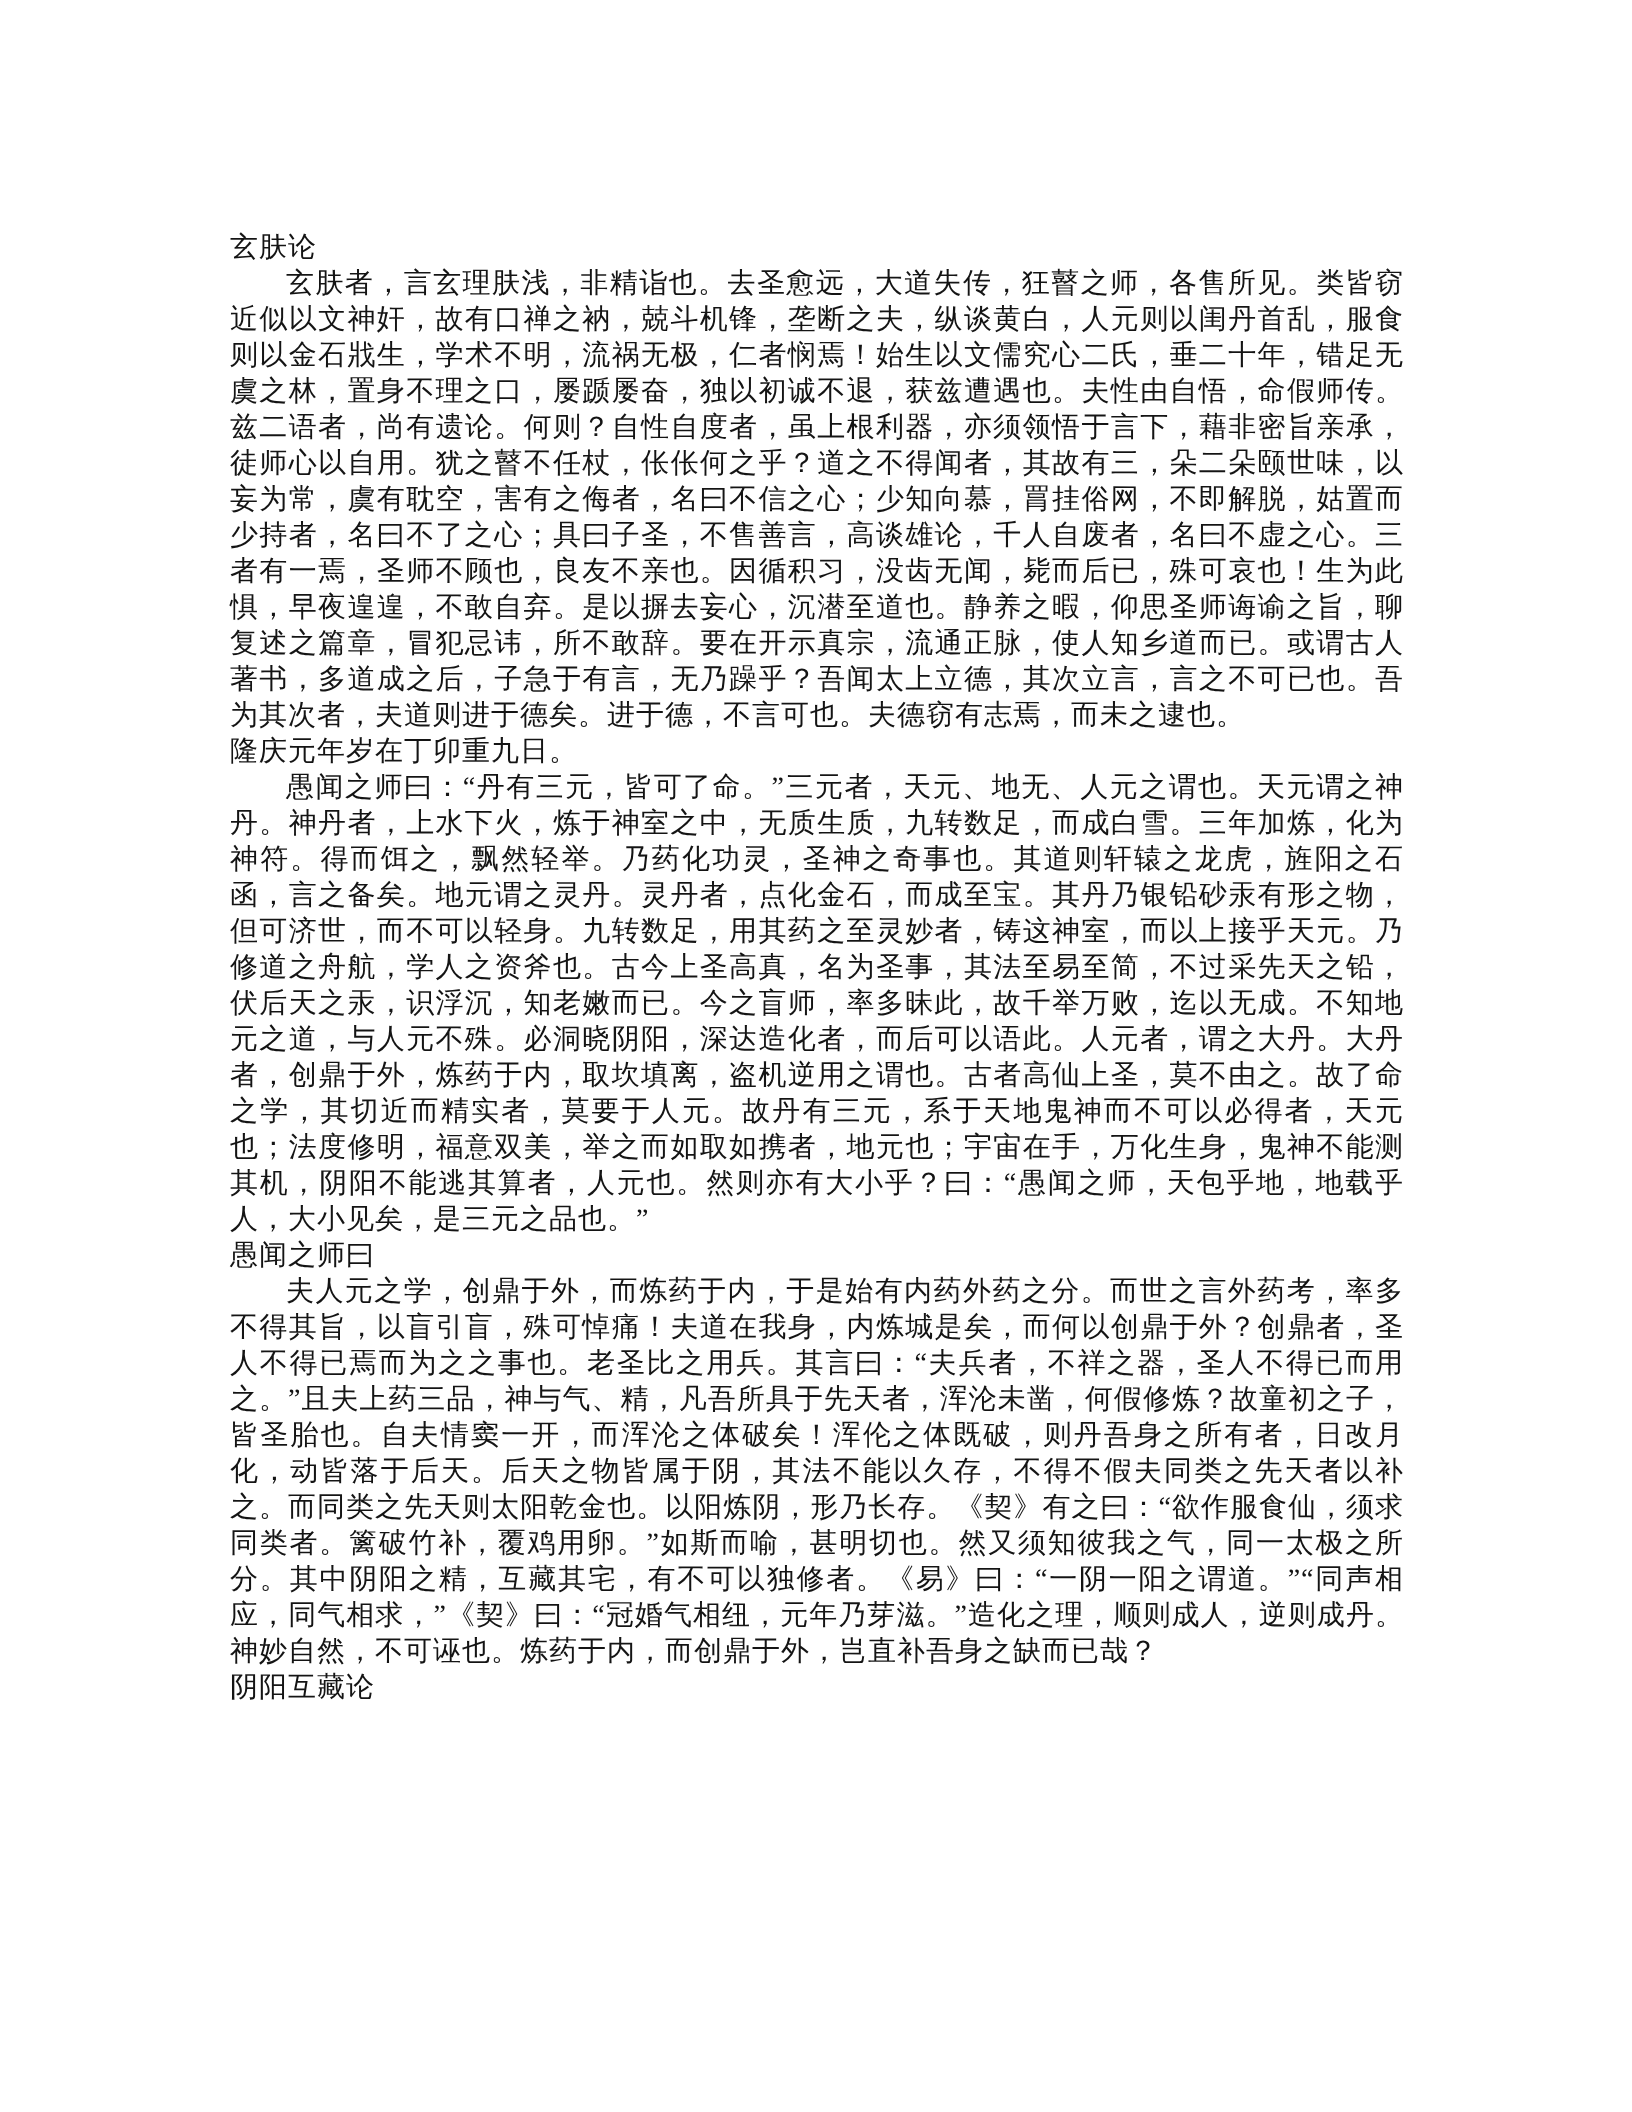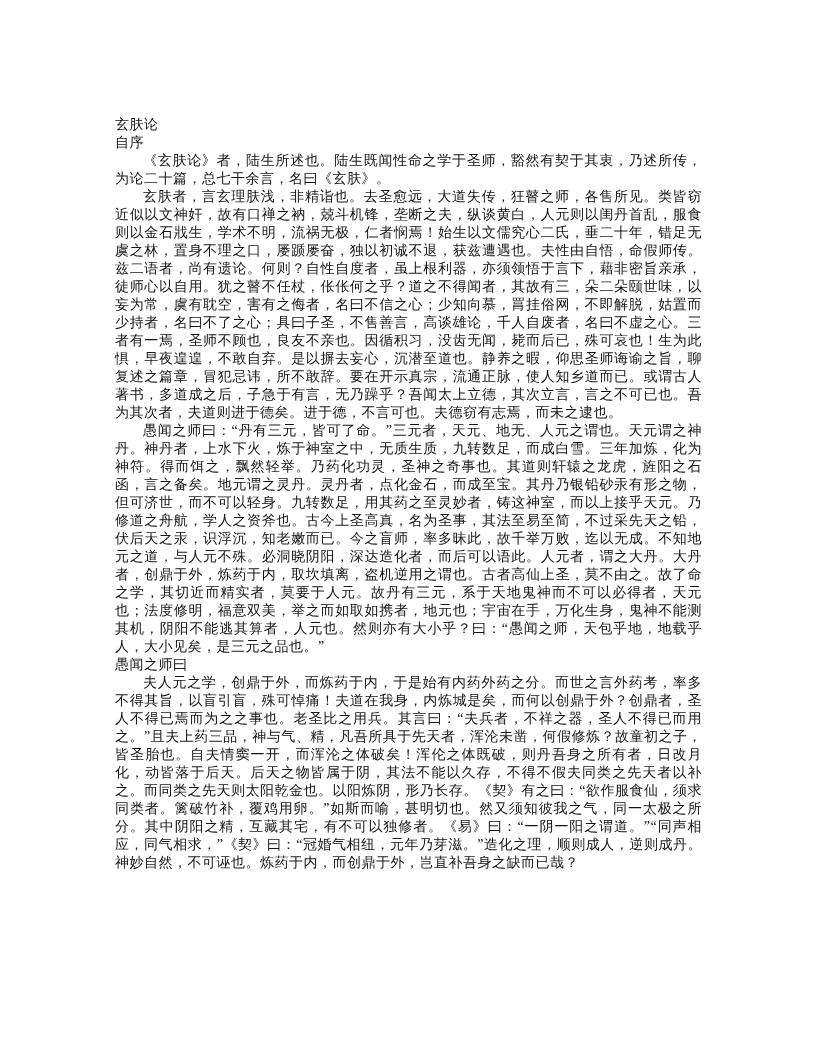--- a/index.html
+++ b/index.html
@@ -35,20 +35,20 @@
     text-align: left;
     text-indent: 0;
   }
 </style>
 </head>
 <body>
 
 <div class="page" style="background: rgb(255, 255, 255); color: rgb(20, 20, 20);">
   <div id="doc-blocks">
       <p class="doc-block heading">玄肤论</p>
-      <p class="doc-block heading">自序</p>
-      <p class="doc-block para">《玄肤论》者，陆生所述也。陆生既闻性命之学于圣师，豁然有契于其衷，乃述所传，为论二十篇，总七干余言，名曰《玄肤》。</p>
       <p class="doc-block para">玄肤者，言玄理肤浅，非精诣也。去圣愈远，大道失传，狂瞽之师，各售所见。类皆窃近似以文神奸，故有口禅之衲，兢斗机锋，垄断之夫，纵谈黄白，人元则以闺丹首乱，服食则以金石戕生，学术不明，流祸无极，仁者悯焉！始生以文儒究心二氏，垂二十年，错足无虞之林，置身不理之口，屡踬屡奋，独以初诚不退，获兹遭遇也。夫性由自悟，命假师传。兹二语者，尚有遗论。何则？自性自度者，虽上根利器，亦须领悟于言下，藉非密旨亲承，徒师心以自用。犹之瞽不任杖，伥伥何之乎？道之不得闻者，其故有三，朵二朵颐世味，以妄为常，虞有耽空，害有之侮者，名曰不信之心；少知向慕，罥挂俗网，不即解脱，姑置而少持者，名曰不了之心；具曰子圣，不售善言，高谈雄论，千人自废者，名曰不虚之心。三者有一焉，圣师不顾也，良友不亲也。因循积习，没齿无闻，毙而后已，殊可哀也！生为此惧，早夜遑遑，不敢自弃。是以摒去妄心，沉潜至道也。静养之暇，仰思圣师诲谕之旨，聊复述之篇章，冒犯忌讳，所不敢辞。要在开示真宗，流通正脉，使人知乡道而已。或谓古人著书，多道成之后，子急于有言，无乃躁乎？吾闻太上立德，其次立言，言之不可已也。吾为其次者，夫道则进于德矣。进于德，不言可也。夫德窃有志焉，而未之逮也。</p>
+      <p class="doc-block date">隆庆元年岁在丁卯重九日。</p>
       <p class="doc-block para">愚闻之师曰：“丹有三元，皆可了命。”三元者，天元、地无、人元之谓也。天元谓之神丹。神丹者，上水下火，炼于神室之中，无质生质，九转数足，而成白雪。三年加炼，化为神符。得而饵之，飘然轻举。乃药化功灵，圣神之奇事也。其道则轩辕之龙虎，旌阳之石函，言之备矣。地元谓之灵丹。灵丹者，点化金石，而成至宝。其丹乃银铅砂汞有形之物，但可济世，而不可以轻身。九转数足，用其药之至灵妙者，铸这神室，而以上接乎天元。乃修道之舟航，学人之资斧也。古今上圣高真，名为圣事，其法至易至简，不过采先天之铅，伏后天之汞，识浮沉，知老嫩而已。今之盲师，率多昧此，故千举万败，迄以无成。不知地元之道，与人元不殊。必洞晓阴阳，深达造化者，而后可以语此。人元者，谓之大丹。大丹者，创鼎于外，炼药于内，取坎填离，盗机逆用之谓也。古者高仙上圣，莫不由之。故了命之学，其切近而精实者，莫要于人元。故丹有三元，系于天地鬼神而不可以必得者，天元也；法度修明，福意双美，举之而如取如携者，地元也；宇宙在手，万化生身，鬼神不能测其机，阴阳不能逃其算者，人元也。然则亦有大小乎？曰：“愚闻之师，天包乎地，地载乎人，大小见矣，是三元之品也。”</p>
       <p class="doc-block heading">愚闻之师曰</p>
       <p class="doc-block para">夫人元之学，创鼎于外，而炼药于内，于是始有内药外药之分。而世之言外药考，率多不得其旨，以盲引盲，殊可悼痛！夫道在我身，内炼城是矣，而何以创鼎于外？创鼎者，圣人不得已焉而为之之事也。老圣比之用兵。其言曰：“夫兵者，不祥之器，圣人不得已而用之。”且夫上药三品，神与气、精，凡吾所具于先天者，浑沦未凿，何假修炼？故童初之子，皆圣胎也。自夫情窦一开，而浑沦之体破矣！浑伦之体既破，则丹吾身之所有者，日改月化，动皆落于后天。后天之物皆属于阴，其法不能以久存，不得不假夫同类之先天者以补之。而同类之先天则太阳乾金也。以阳炼阴，形乃长存。《契》有之曰：“欲作服食仙，须求同类者。篱破竹补，覆鸡用卵。”如斯而喻，甚明切也。然又须知彼我之气，同一太极之所分。其中阴阳之精，互藏其宅，有不可以独修者。《易》曰：“一阴一阳之谓道。”“同声相应，同气相求，”《契》曰：“冠婚气相纽，元年乃芽滋。”造化之理，顺则成人，逆则成丹。神妙自然，不可诬也。炼药于内，而创鼎于外，岂直补吾身之缺而已哉？</p>
+      <p class="doc-block heading">阴阳互藏论</p>
     </div>
 </div>
 
 </body></html>

